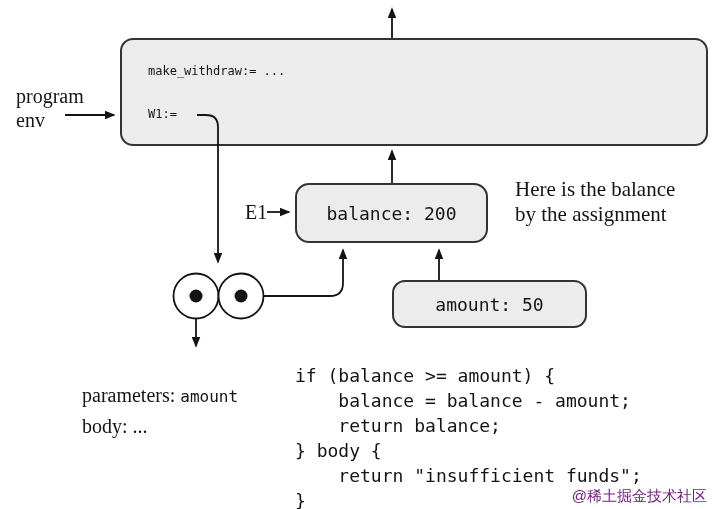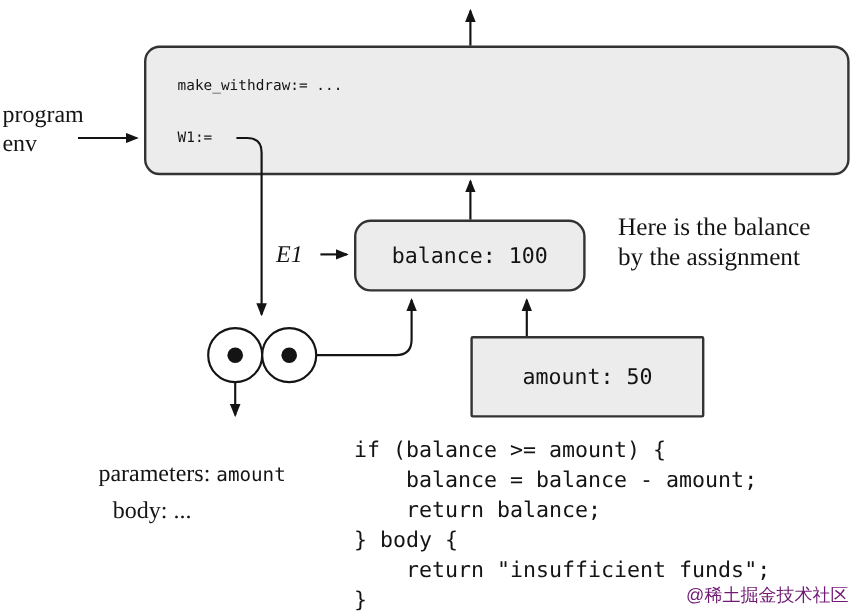--- a/index.html
+++ b/index.html
@@ -10,70 +10,70 @@
   .abs{position:absolute;}
   .mono{font-family:"DejaVu Sans Mono",monospace;}
   .serif{font-family:Liberation Serif, serif;}
   .env-box{
     position:absolute;box-sizing:border-box;
     background:#ececec;border:2px solid #333333;
   }
   .env-box.global{left:120px;top:38px;width:588px;height:108px;border-radius:13px;}
   .env-box.small{display:flex;align-items:center;justify-content:center;}
   .env-box.balance{left:295px;top:183px;width:193px;height:60px;border-radius:14px;}
-  .env-box.amount{left:392px;top:280px;width:195px;height:68px;border-radius:2px;}
+  .env-box.amount{left:392px;top:280px;width:195px;height:48px;border-radius:13px;}
   .binding{position:absolute;left:26px;font-size:12px;white-space:pre;}
   .frame-text{font-size:18px;white-space:pre;}
   .label20{font-size:20px;line-height:24px;}
   .annotation{font-size:21px;line-height:25px;}
   .proc-row{position:absolute;font-size:20px;white-space:pre;}
   .proc-row .mono{font-size:16px;}
   .code-block{position:absolute;left:295px;top:363px;font-size:18px;line-height:25px;}
   .code-line{white-space:pre;}
   .watermark{position:absolute;right:5px;top:487px;font-size:15px;color:#701a75;
     font-family:"Liberation Sans",sans-serif;}
   svg.overlay{position:absolute;left:0;top:0;pointer-events:none;}
   svg.overlay .wire{stroke:#141414;stroke-width:1.8;fill:none;}
   svg.overlay .shape{stroke:#141414;stroke-width:1.8;fill:#ffffff;}
   svg.overlay .dot{fill:#141414;stroke:none;}
 </style>
 </head>
 <body>
 
 <div class="canvas">
 
-  <div class="abs label20" style="left:2px;top:84px;">
+  <div class="abs label20" style="left:16px;top:84px;">
     <div>program</div>
     <div>env</div>
   </div>
 
   <div class="env-box global">
     <div class="binding mono" style="top:24px;">make_withdraw:= ...</div>
     <div class="binding mono" style="top:67px;">W1:=</div>
   </div>
 
-  <div class="abs label20" style="left:230px;top:200px;font-style:italic;">E1</div>
+  <div class="abs label20" style="left:245px;top:200px;">E1</div>
 
   <div class="env-box small balance">
-    <span class="mono frame-text">balance: 100</span>
+    <span class="mono frame-text">balance: 200</span>
   </div>
 
   <div class="env-box small amount">
     <span class="mono frame-text">amount: 50</span>
   </div>
 
   <div class="abs annotation" style="left:515px;top:177px;">
     <div>Here is the balance</div>
     <div>by the assignment</div>
   </div>
 
   <div class="proc-row" style="left:62px;top:361px;">
     <span class="serif">parameters: </span><span class="mono">amount</span>
   </div>
-  <div class="proc-row" style="left:74px;top:392px;">
+  <div class="proc-row" style="left:62px;top:392px;">
     <span class="serif">body: </span><span class="serif">...</span>
   </div>
 
   <div class="code-block mono">
     <div class="code-line">if (balance &gt;= amount) {</div>
     <div class="code-line">    balance = balance - amount;</div>
     <div class="code-line">    return balance;</div>
     <div class="code-line">} body {</div>
     <div class="code-line">    return "insufficient funds";</div>
     <div class="code-line">}</div>

